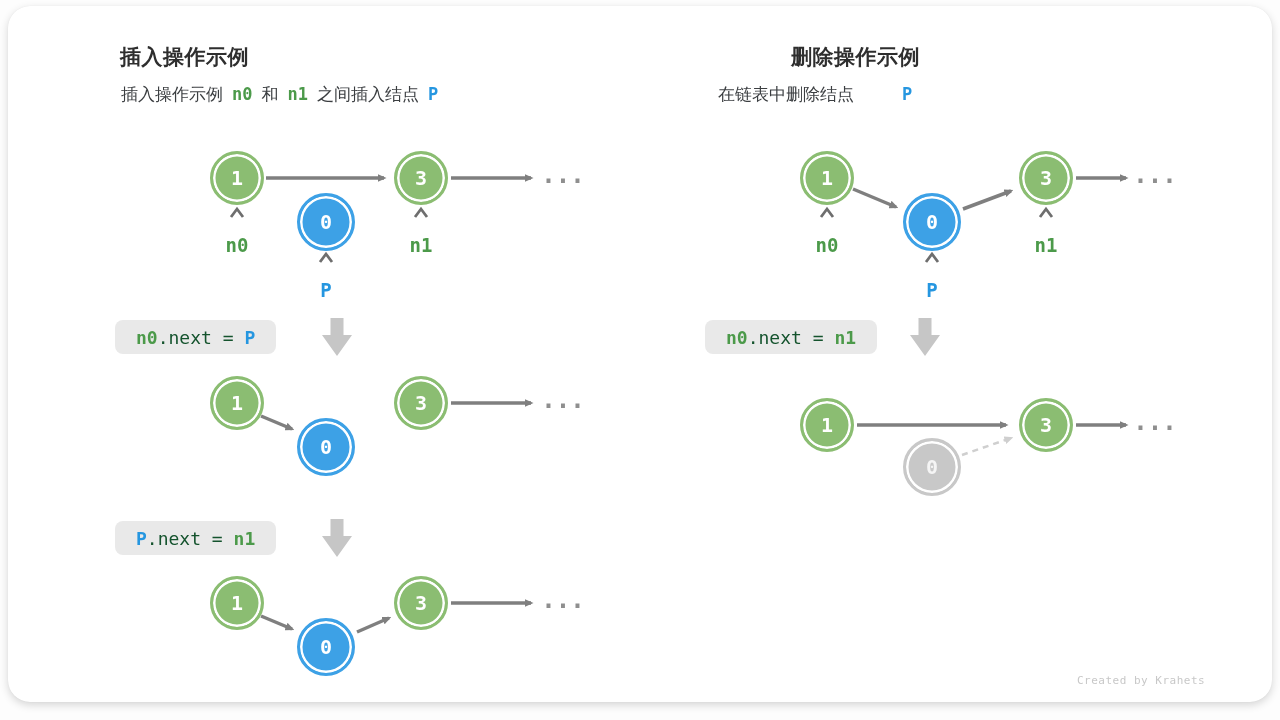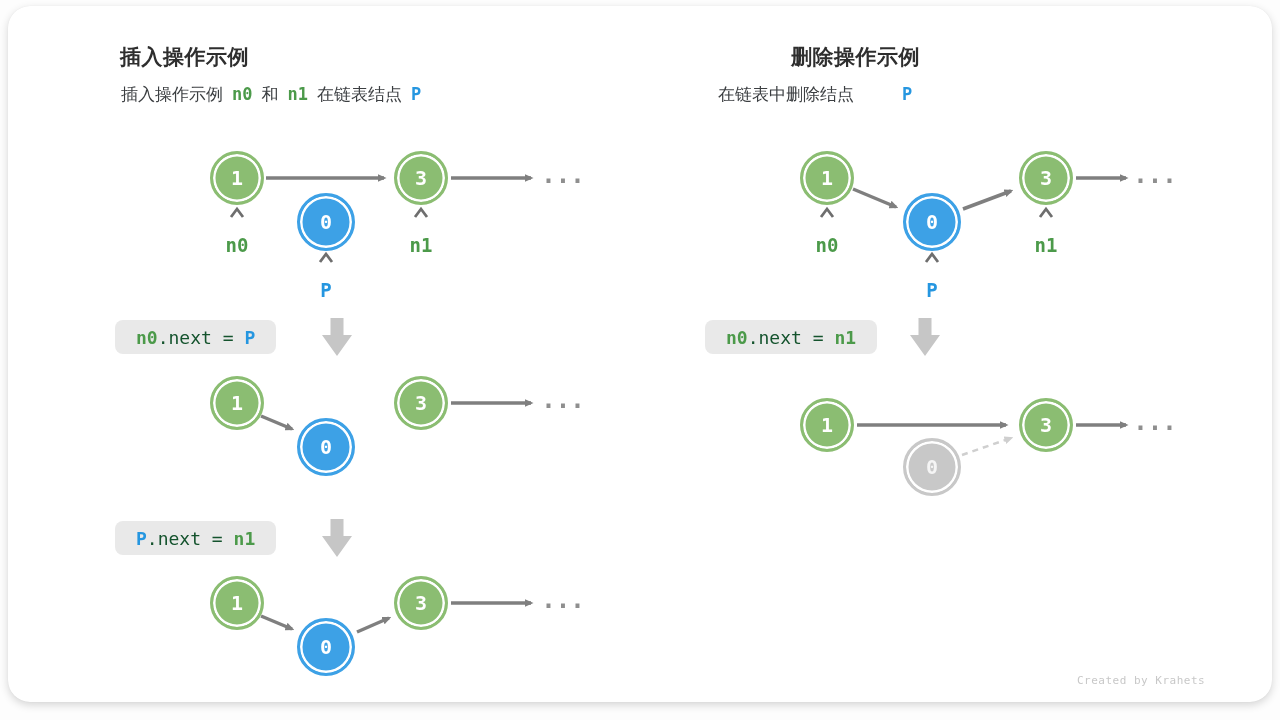--- a/index.html
+++ b/index.html
@@ -92,21 +92,21 @@
     <path d="M330.5,519 L343.5,519 L343.5,536 L352,536 L337,557 L322,536 L330.5,536 Z" fill="#c6c6c6"></path>
     <path d="M918.5,318 L931.5,318 L931.5,335 L940,335 L925,356 L910,335 L918.5,335 Z" fill="#c6c6c6"></path>
   </svg>
 
   <div class="panel-title" style="left:120px; top:43px;">插入操作示例</div>
   <div class="subtitle" style="left:121px; top:83px;">
     <span>插入操作示例</span>
     <span class="mono mono-green">n0</span>
     <span>和</span>
     <span class="mono mono-green">n1</span>
-    <span>在链表结点</span>
+    <span>之间插入结点</span>
     <span class="mono mono-blue">P</span>
   </div>
 
   <div class="node green" style="left:210px; top:151px;">
       <span>1</span>
     </div>
   <div class="node green" style="left:394px; top:151px;">
       <span>3</span>
     </div>
   <div class="node blue" style="left:297px; top:193px;">

